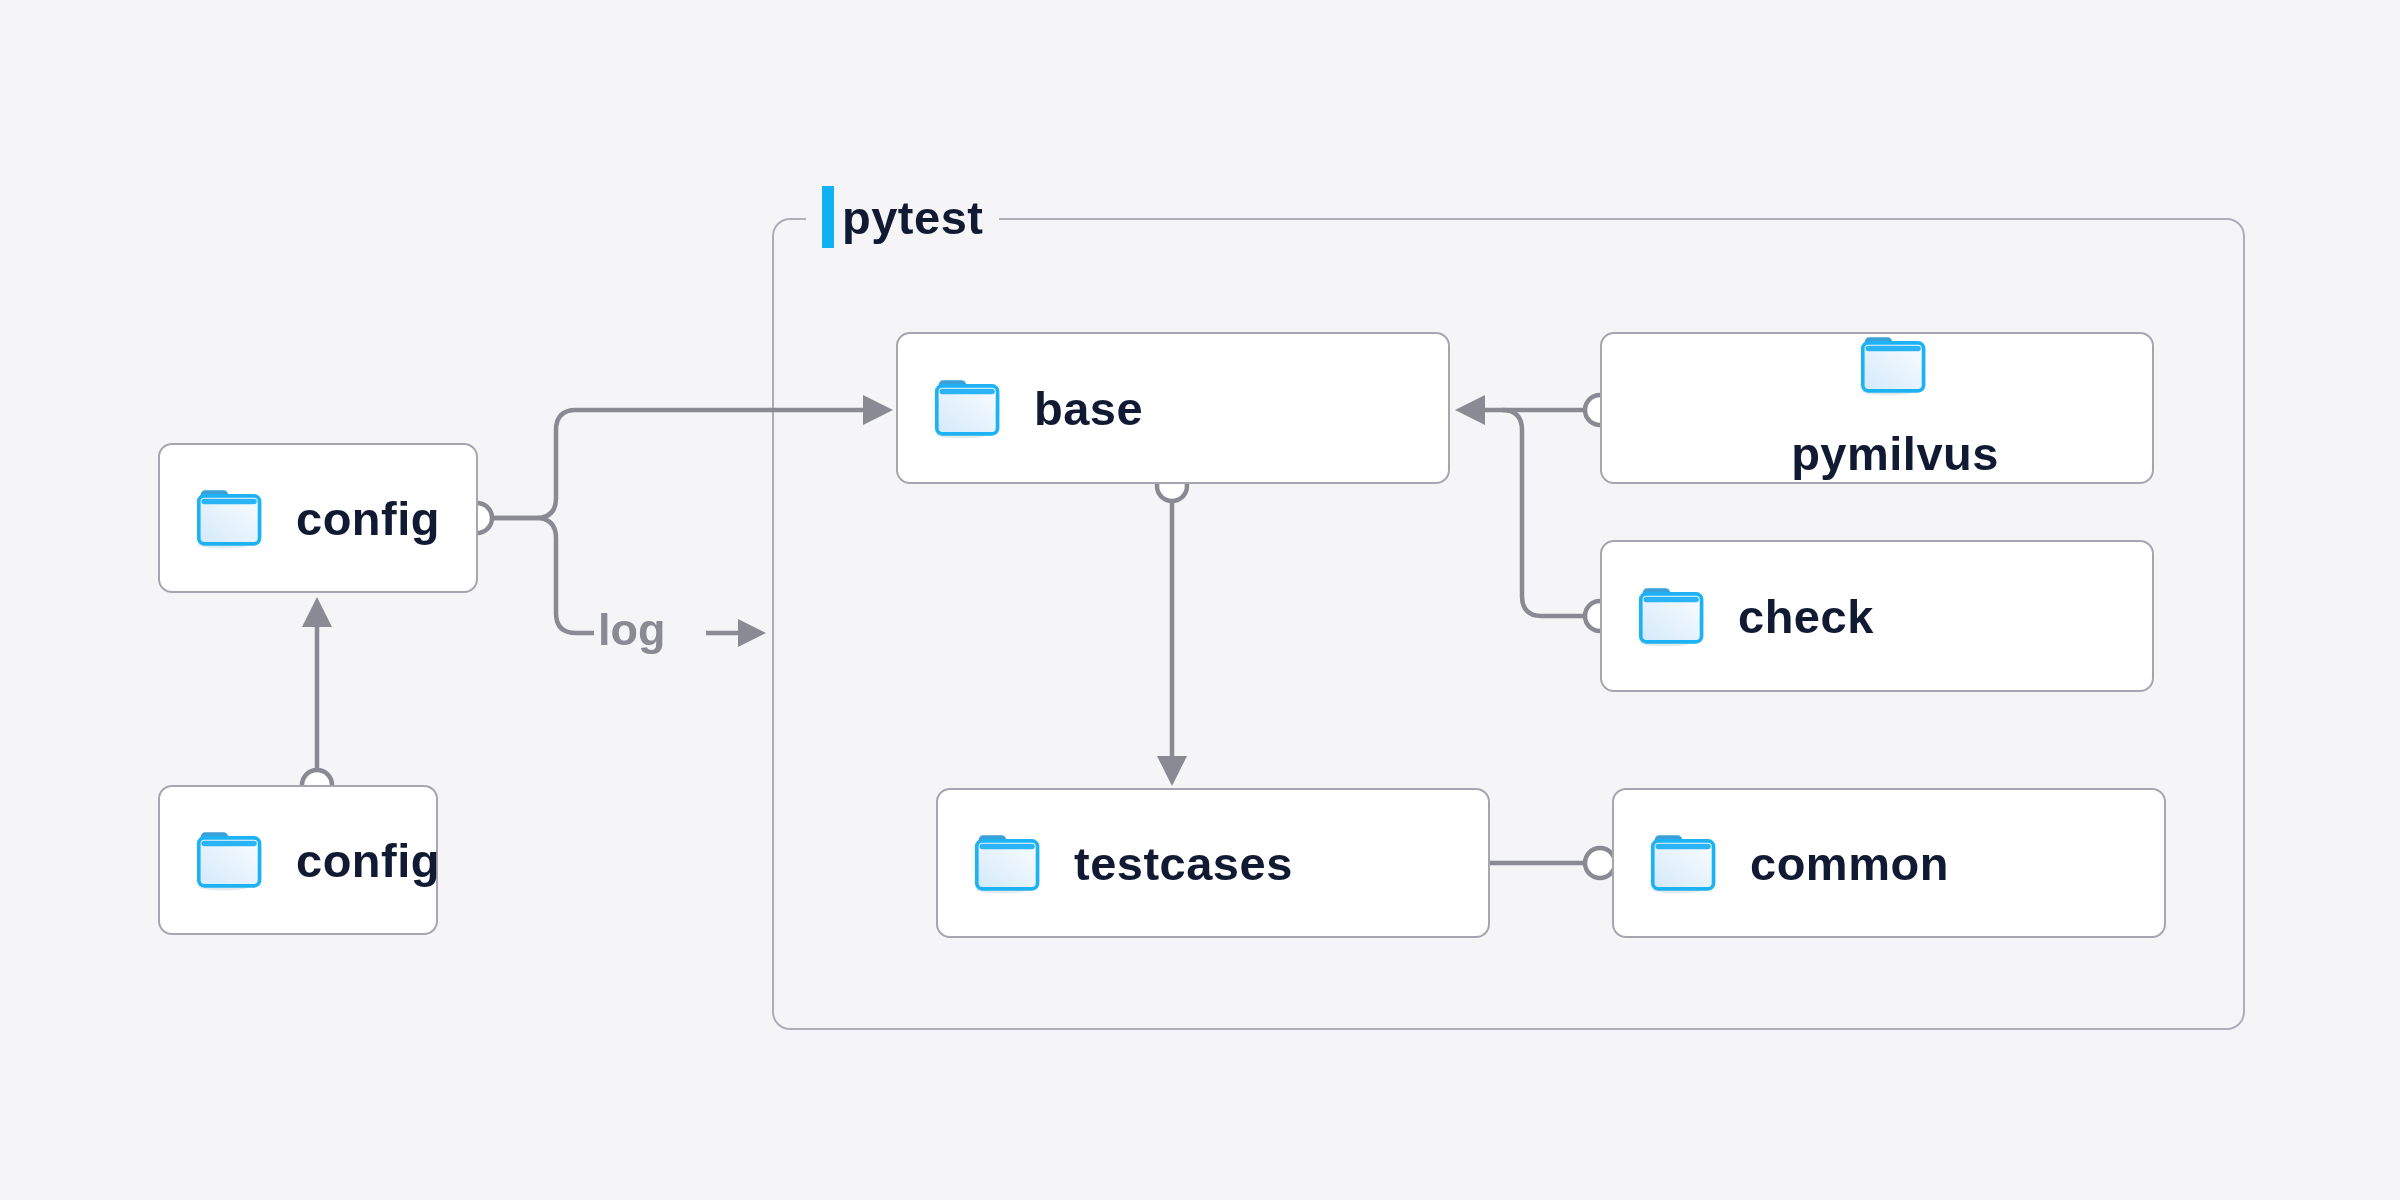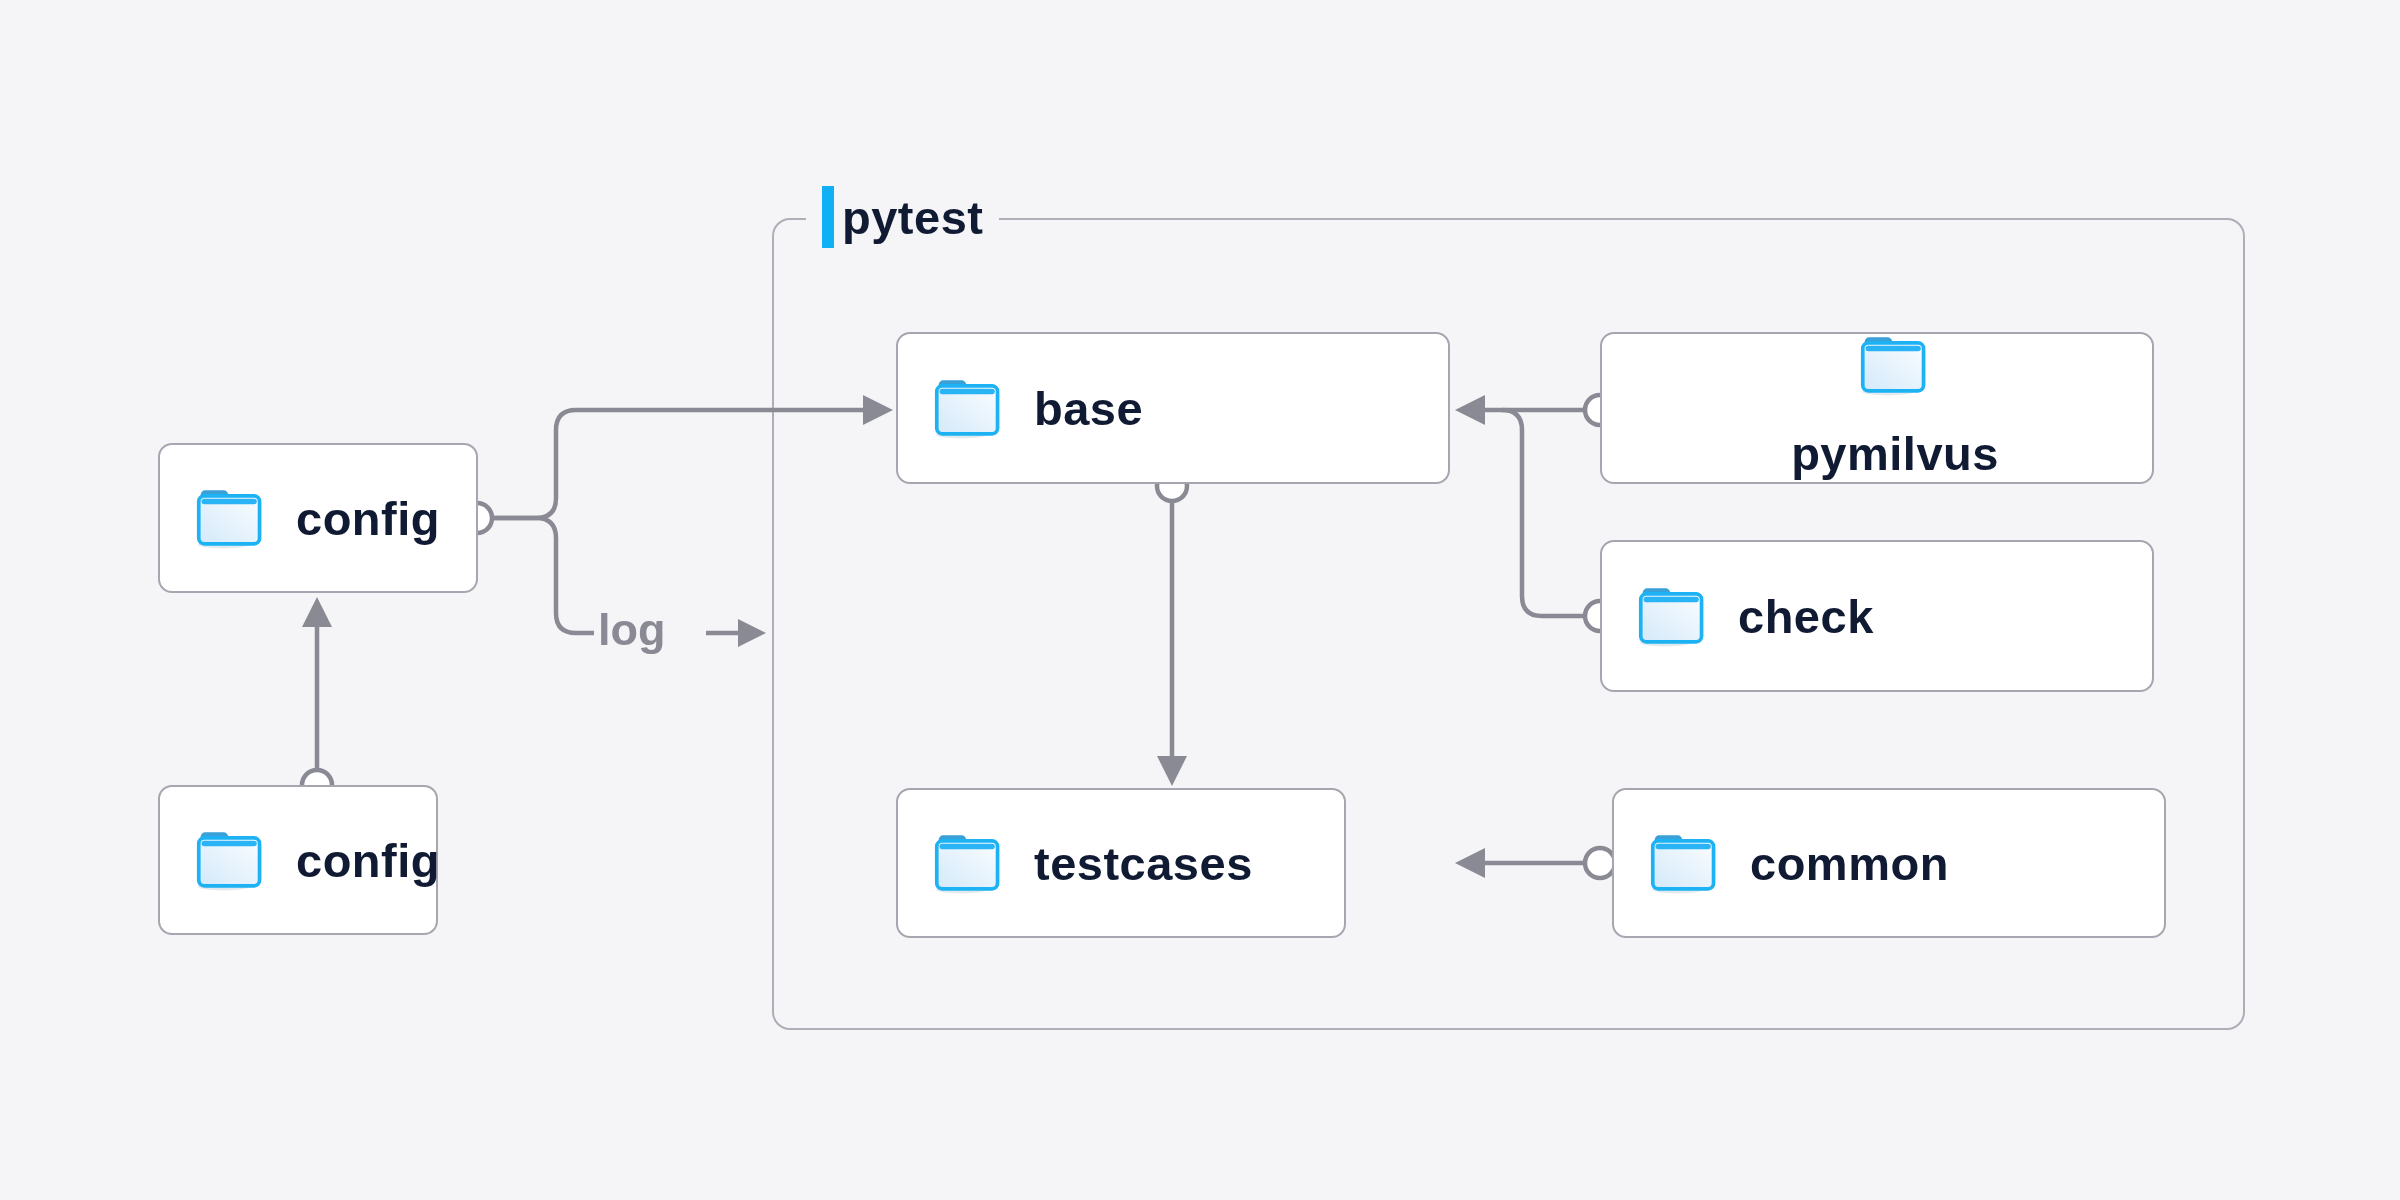--- a/index.html
+++ b/index.html
@@ -104,21 +104,21 @@
     font-size:47px;
     font-weight:700;
     color:var(--label-text);
     letter-spacing:0.5px;
   }
   .node-utils    {left:158px; top:443px; width:320px; height:150px;}
   .node-config   {left:158px; top:785px; width:280px; height:150px;padding-left:36px;}
   .node-base     {left:896px; top:332px; width:554px; height:152px;}
   .node-pymilvus {left:1600px;top:332px; width:554px; height:152px;flex-direction:column;}
   .node-check    {left:1600px;top:540px; width:554px; height:152px;}
-  .node-testcases{left:896px; top:788px; width:450px; height:150px;}
+  .node-testcases{left:936px; top:788px; width:554px; height:150px;}
   .node-common   {left:1600px;top:788px; width:554px; height:150px;margin-left:12px;}
   .defs-holder{position:absolute;width:0;height:0;overflow:hidden;}
 </style>
 </head>
 <body>
 
 <div class="stage">
 
   <svg class="defs-holder" aria-hidden="true">
     <defs>

